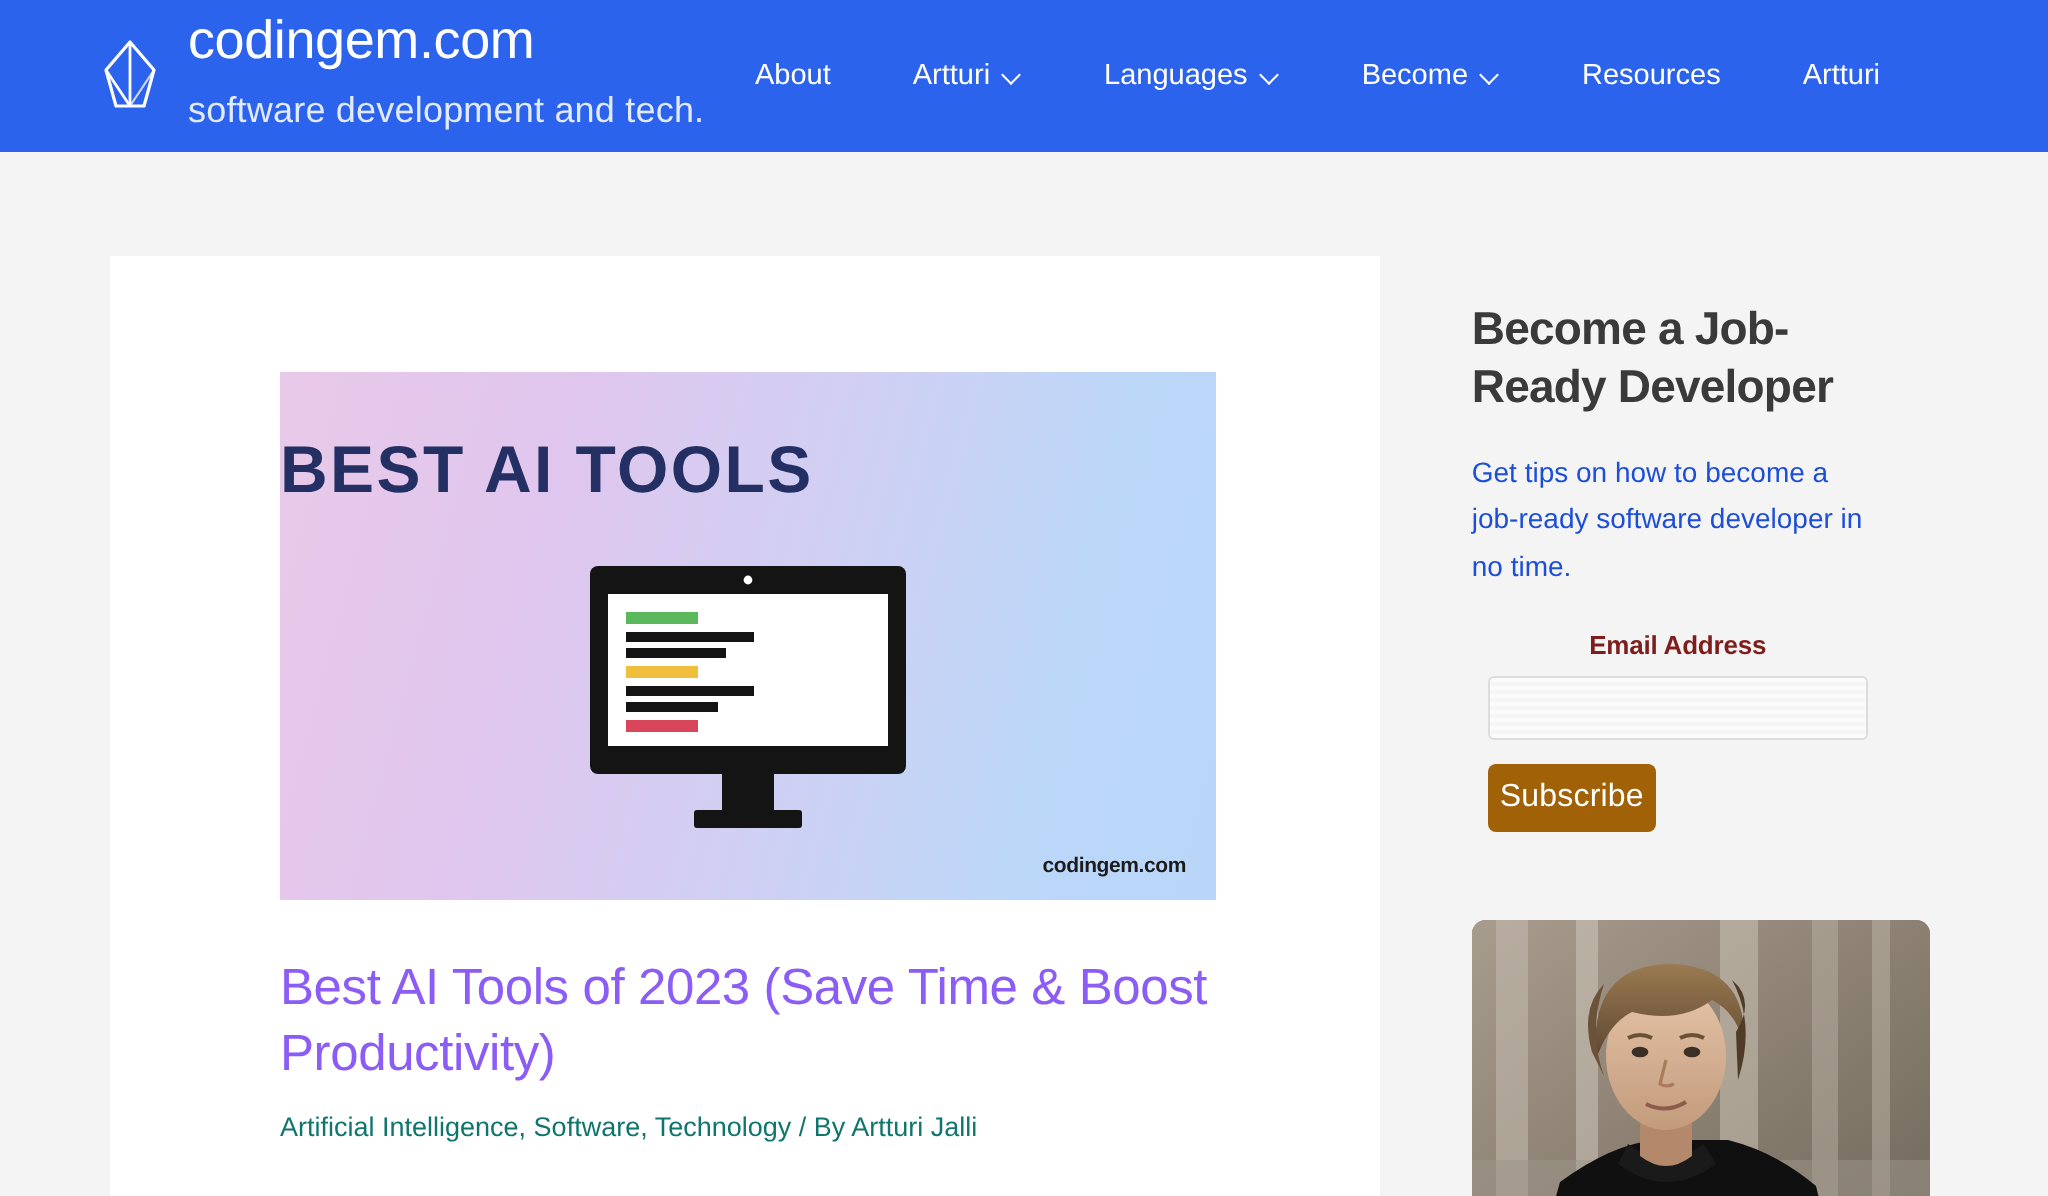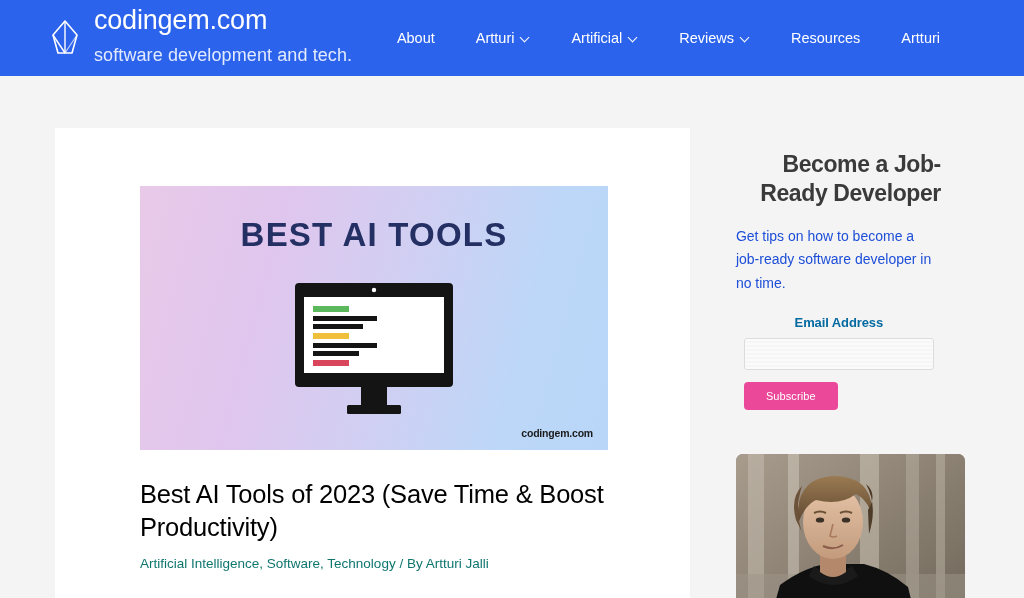--- a/index.html
+++ b/index.html
@@ -119,21 +119,20 @@
     margin-left: 85px;
     background: linear-gradient(105deg, #e8c9e8 0%, #e0c6ee 28%, #cfd0f3 56%, #bcd7f8 80%, #b9d6f8 100%);
     position: relative;
     overflow: hidden;
   }
 
   .fi-title {
     position: absolute;
     top: 30px;
     left: 0; right: 0;
-    text-align: center;
     color: #243063;
     font-size: 33px;
     font-weight: 700;
     letter-spacing: 1.2px;
     font-family: "Liberation Sans", sans-serif;
   }
 
   .fi-monitor {
     position: absolute;
     left: 50%;
@@ -150,21 +149,21 @@
     font-size: 10.5px;
     font-weight: 700;
     letter-spacing: -0.2px;
   }
 
   .post-title {
     margin: 28px 85px 0 85px;
     font-size: 25.5px;
     line-height: 1.28;
     font-weight: 400;
-    color: #000000;
+    color: #8b5cf6;
     letter-spacing: -0.2px;
   }
 
   .post-meta {
     margin: 11px 85px 0 85px;
     font-size: 13.5px;
     color: #4a86c8;
     line-height: 1.5;
   }
   .post-meta .meta-link { color: #0f766e; cursor: pointer; }
@@ -185,42 +184,41 @@
 
   .widget-optin { padding-right: 18px; }
 
   .widget-heading {
     font-size: 23px;
     line-height: 1.28;
     font-weight: 700;
     color: #3a3a3a;
     letter-spacing: -0.4px;
     max-width: 205px;
-    text-align: right;
   }
 
   .widget-desc {
     margin-top: 16px;
     font-size: 14px;
     line-height: 1.68;
     color: #1d4ed8;
     max-width: 198px;
   }
 
   .optin-form {
     margin-top: 20px;
     padding-left: 8px;
   }
 
   .field-label {
     display: block;
     text-align: center;
     font-size: 13px;
     font-weight: 700;
-    color: #0369a1;
+    color: #7f1d1d;
     letter-spacing: -0.1px;
     margin-bottom: 8px;
     width: 190px;
   }
 
   .email-input {
     display: block;
     width: 190px;
     height: 32px;
     border: 1px solid #dcdcdc;
@@ -231,27 +229,27 @@
     padding: 0 8px;
     font-family: "Liberation Sans", sans-serif;
     font-size: 13px;
     color: #333333;
     outline: none;
   }
 
   .subscribe-btn {
     margin-top: 12px;
     display: inline-block;
-    background: #ec4899;
+    background: #a16207;
     color: #ffffff;
     border: none;
     border-radius: 4px;
     font-family: "Liberation Sans", sans-serif;
-    font-size: 11px;
-    padding: 8px 22px;
+    font-size: 16px;
+    padding: 8px 6px;
     cursor: pointer;
     letter-spacing: 0.1px;
   }
 
   .author-photo {
     margin-top: 44px;
     width: 229px;
     height: 174px;
     border-radius: 7px;
     overflow: hidden;
@@ -283,25 +281,25 @@
 
   <nav class="main-nav">
     <a class="nav-item">
       <span>About</span>
     </a>
     <a class="nav-item">
       <span>Artturi</span>
       <span class="caret"></span>
     </a>
     <a class="nav-item">
-      <span>Artificial</span>
+      <span>Languages</span>
       <span class="caret"></span>
     </a>
     <a class="nav-item">
-      <span>Reviews</span>
+      <span>Become</span>
       <span class="caret"></span>
     </a>
     <a class="nav-item">
       <span>Resources</span>
     </a>
     <a class="nav-item">
       <span>Artturi</span>
     </a>
   </nav>
 

